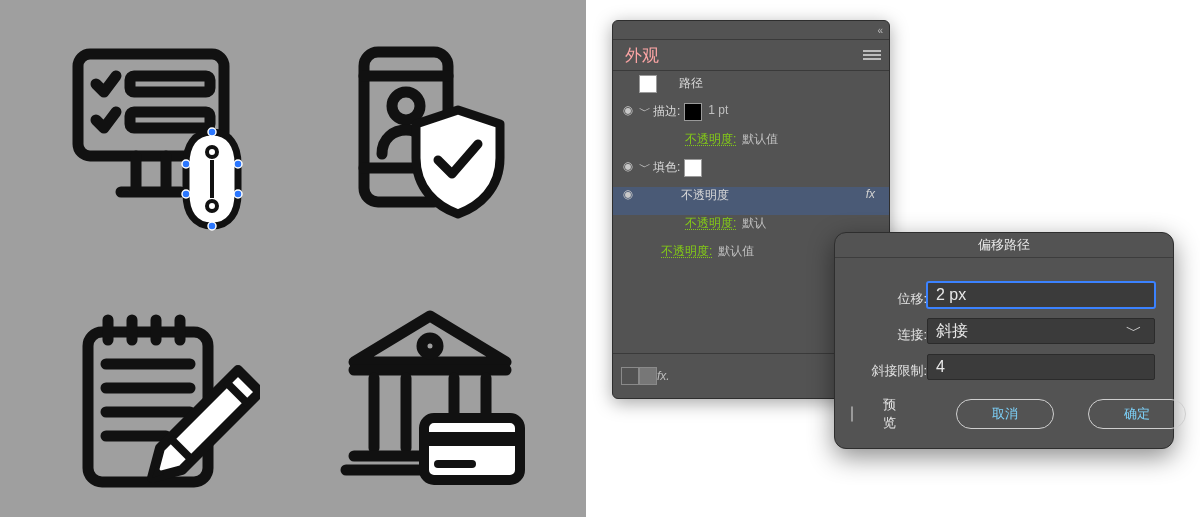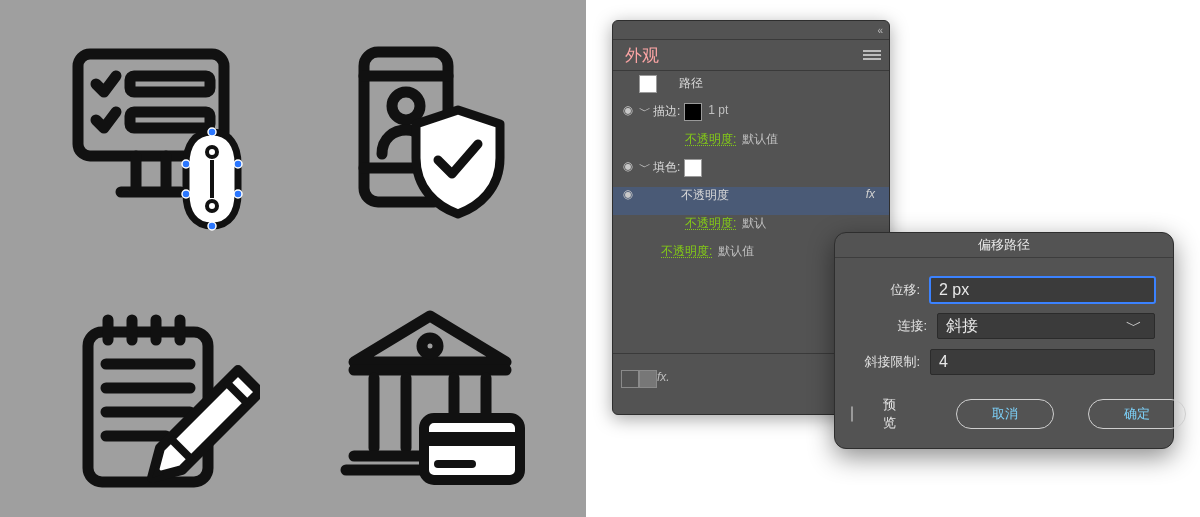--- a/index.html
+++ b/index.html
@@ -25,30 +25,30 @@
   .row .vis{width:14px;text-align:center;color:#c9c9c9}
   .row .tw{width:10px;text-align:center;color:#c9c9c9}
   .swatch{width:16px;height:16px;border:1px solid #9a9a9a;background:#fff}
   .swatch.black{background:#000}
   .lbl{color:#d8d8d8}
   .sub{color:#84cc16;text-decoration:underline dotted;text-underline-offset:2px}
   .val{color:#c0c0c0;margin-left:2px}
   .fx{margin-left:auto;font-style:italic;color:#cfcfcf;padding-right:6px}
   .ind2{padding-left:48px}
   .ind3{padding-left:72px}
-  .pnl-foot{height:28px;border-top:1px solid #3a3a3a;display:flex;align-items:flex-start;padding:16px 8px;color:#bcbcbc}
+  .pnl-foot{height:28px;border-top:1px solid #3a3a3a;display:flex;align-items:center;padding:8px 8px;color:#bcbcbc}
   .foot-ic{width:16px;height:16px;border:1px solid #8a8a8a;display:flex;align-items:center;justify-content:center}
   .foot-spacer{flex:1}
   .foot-sym{color:#9a9a9a}
 
   
   .dialog{position:absolute;left:248px;top:232px;width:338px;background:#535353;border:1px solid #2e2e2e;border-radius:12px;box-shadow:0 8px 26px rgba(0,0,0,.45);color:#e4e4e4;font-size:13px}
   .dlg-title{height:24px;display:flex;align-items:center;justify-content:center;color:#e8e8e8;border-bottom:1px solid #3d3d3d}
   .dlg-body{padding:14px 18px 4px}
-  .dlg-row{display:flex;align-items:center;height:36px;gap:10px}
+  .dlg-row{display:flex;align-items:flex-end;height:36px;}
   .dlg-row label{width:74px;text-align:right;color:#e2e2e2}
   .dlg-input{flex:1;height:24px;background:#3b3b3b;border:1px solid #2b2b2b;color:#e8e8e8;padding:0 8px;font-size:16px;border-radius:2px}
   .dlg-input.focus{outline:2px solid #3b82ff;outline-offset:-1px}
   .dlg-select{display:flex;align-items:center;justify-content:space-between}
   .chev{color:#cfcfcf;padding-right:4px}
   .dlg-foot{display:flex;align-items:center;gap:30px;padding:12px 16px 16px}
   .chk{width:14px;height:14px;border:1px solid #9a9a9a;border-radius:2px;background:transparent}
   .btn{flex:none;width:96px;height:28px;border:1px solid #cfcfcf;border-radius:16px;display:flex;align-items:center;justify-content:center;color:#7dd3fc;background:transparent}
   .btn+.btn{margin-left:4px}
 </style>

